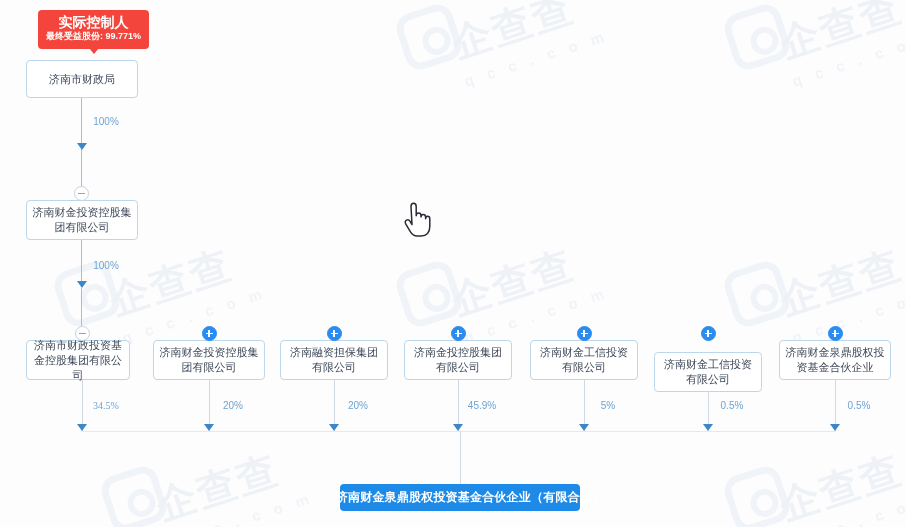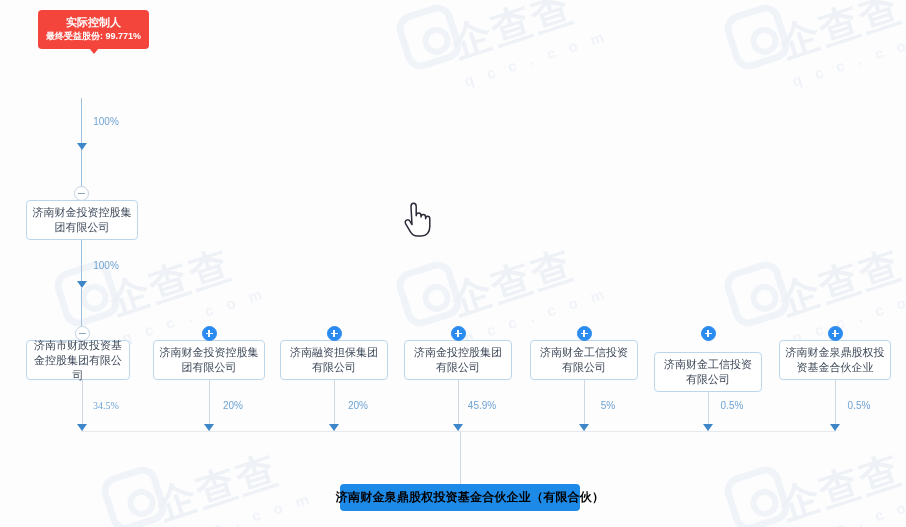--- a/index.html
+++ b/index.html
@@ -96,21 +96,21 @@
   .toggle-minus { background:#ffffff; border:1px solid #c3d3e2; }
   .toggle-minus .bar { width:7px; height:1px; background:#8fa7bd; display:block; }
   .toggle-plus { background:#2a8cf0; border:1px solid #2a8cf0; }
   .toggle-plus .bar-h { position:absolute; width:7px; height:1.6px; background:#fff; }
   .toggle-plus .bar-v { position:absolute; width:1.6px; height:7px; background:#fff; }
 
   
   .node-target {
     position: absolute;
     background: #1e8ae8;
-    color: #000000;
+    color: #ffffff;
     border-radius: 4px;
     font-size: 12px;
     font-weight: 700;
     display: flex; align-items: center; justify-content: center;
     white-space: nowrap;
     z-index: 4;
     letter-spacing: .2px;
     padding-left: 20px;
   }
 
@@ -118,21 +118,21 @@
   .badge {
     position: absolute;
     background: #f4453c;
     color: #ffffff;
     border-radius: 4px;
     text-align: center;
     padding: 5px 7px 6px;
     z-index: 6;
     line-height: 14px;
   }
-  .badge .l1 { font-size: 11px; font-weight: 700; }
+  .badge .l1 { font-size: 14px; font-weight: 700; }
   .badge .l2 { font-size: 9px; font-weight: 700; }
   .badge::after {
     content: "";
     position: absolute;
     left: 50%; bottom: -5px;
     transform: translateX(-50%);
     width: 0; height: 0;
     border-left: 5px solid transparent;
     border-right: 5px solid transparent;
     border-top: 6px solid #f4453c;
@@ -188,20 +188,23 @@
       <span>企查查</span>
       <span class="wm-sub">q c c . c o m</span>
     </div>
   </div>
 
   <div class="badge" style="left:38px; top:10px; width:111px;">
     <div class="l1">实际控制人</div>
     <div class="l2">最终受益股份: 99.771%</div>
   </div>
 
+  <div class="node node-root" style="left:26px; top:60px;">
+    <span>济南市财政局</span>
+  </div>
 
   <div class="vline-b" style="left:81px; top:98px; height:52px;"></div>
   <div class="pct" style="left:82px; top:116px;">100%</div>
   <div class="arrow-down" style="left:77px; top:143px;"></div>
   <div class="vline-b" style="left:81px; top:150px; height:42px;"></div>
 
   <div class="toggle toggle-minus" style="left:74px; top:186px;">
     <span class="bar"></span>
   </div>
 

